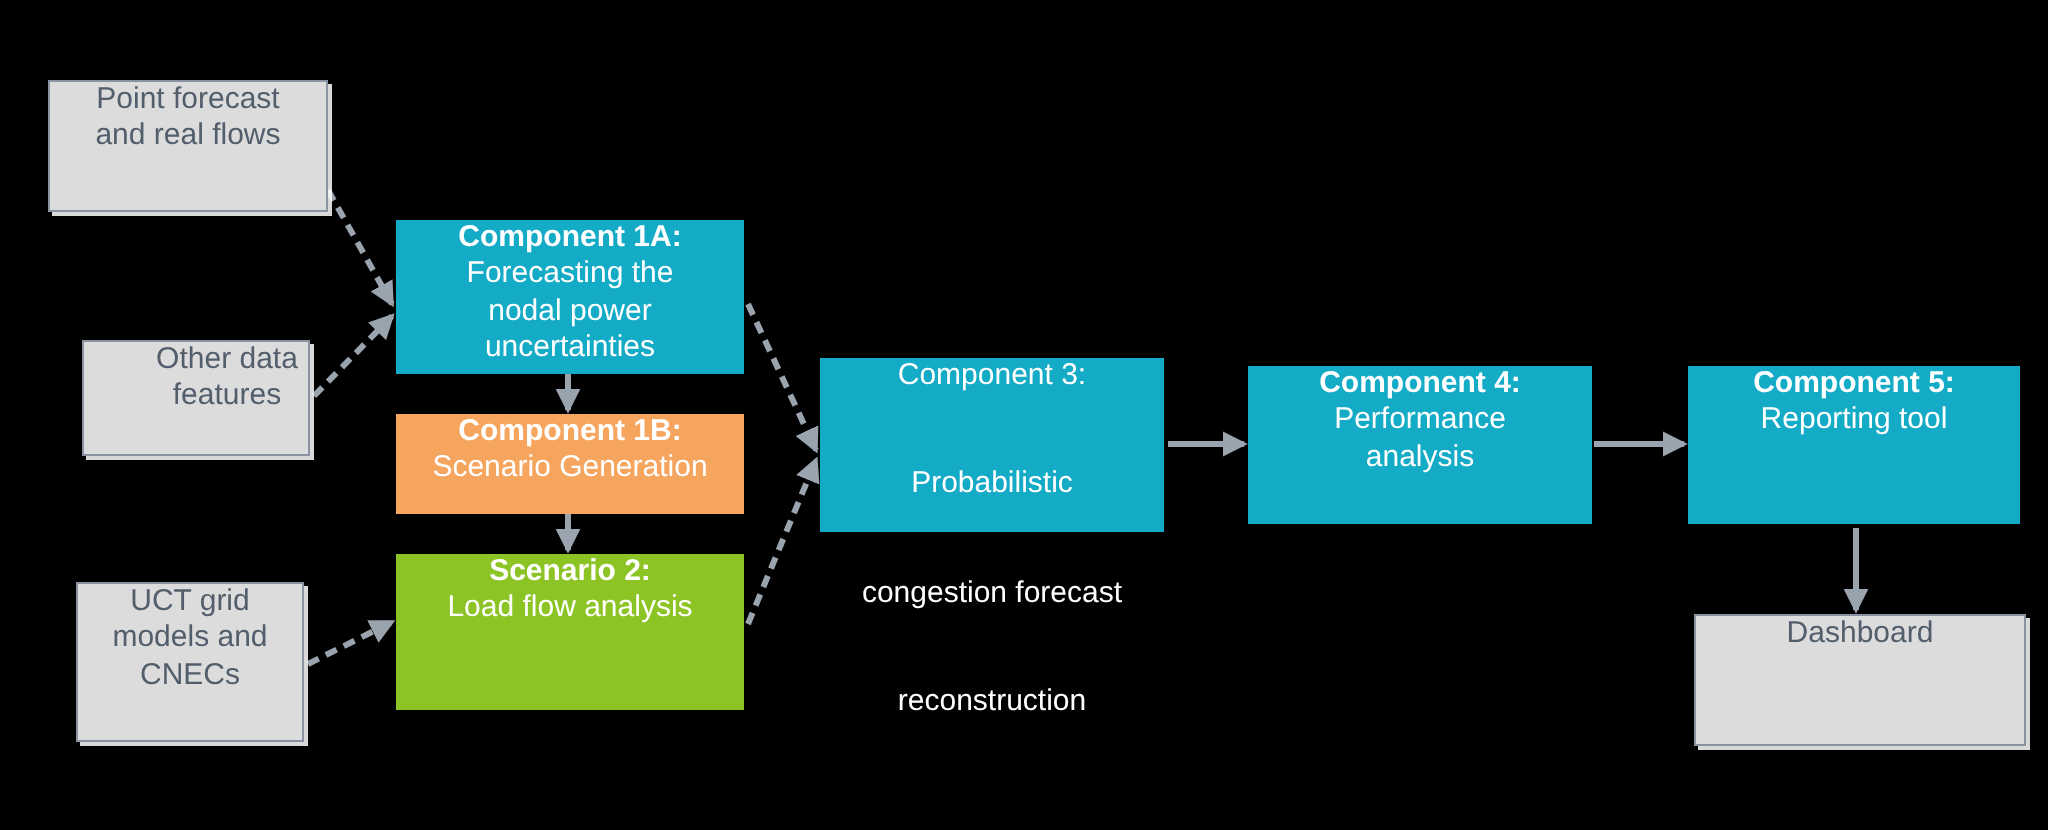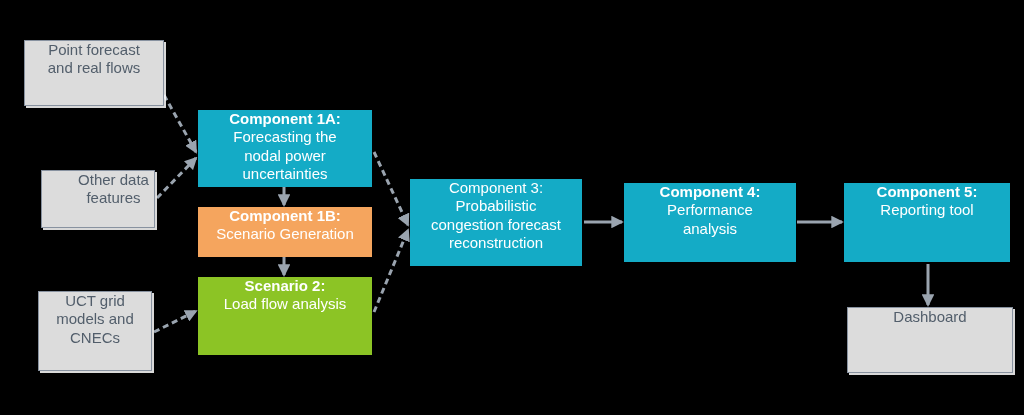--- a/index.html
+++ b/index.html
@@ -118,21 +118,21 @@
   <div class="node box-orange" style="left:198px; top:207px; width:174px; height:50px;">
     <span class="line t-bold">Component 1B:</span>
     <span class="line">Scenario Generation</span>
   </div>
 
   <div class="node box-green" style="left:198px; top:277px; width:174px; height:78px;">
     <span class="line t-bold">Scenario 2:</span>
     <span class="line">Load flow analysis</span>
   </div>
 
-  <div class="node box-cyan" style="left:410px; top:179px; width:172px; height:87px;">
+  <div class="node box-cyan" style="left:410px; top:179px; width:172px; height:87px;gap:36px;">
     <span class="line">Component 3:</span>
     <span class="line">Probabilistic</span>
     <span class="line">congestion forecast</span>
     <span class="line">reconstruction</span>
   </div>
 
   <div class="node box-cyan" style="left:624px; top:183px; width:172px; height:79px;">
     <span class="line t-bold">Component 4:</span>
     <span class="line">Performance</span>
     <span class="line">analysis</span>

